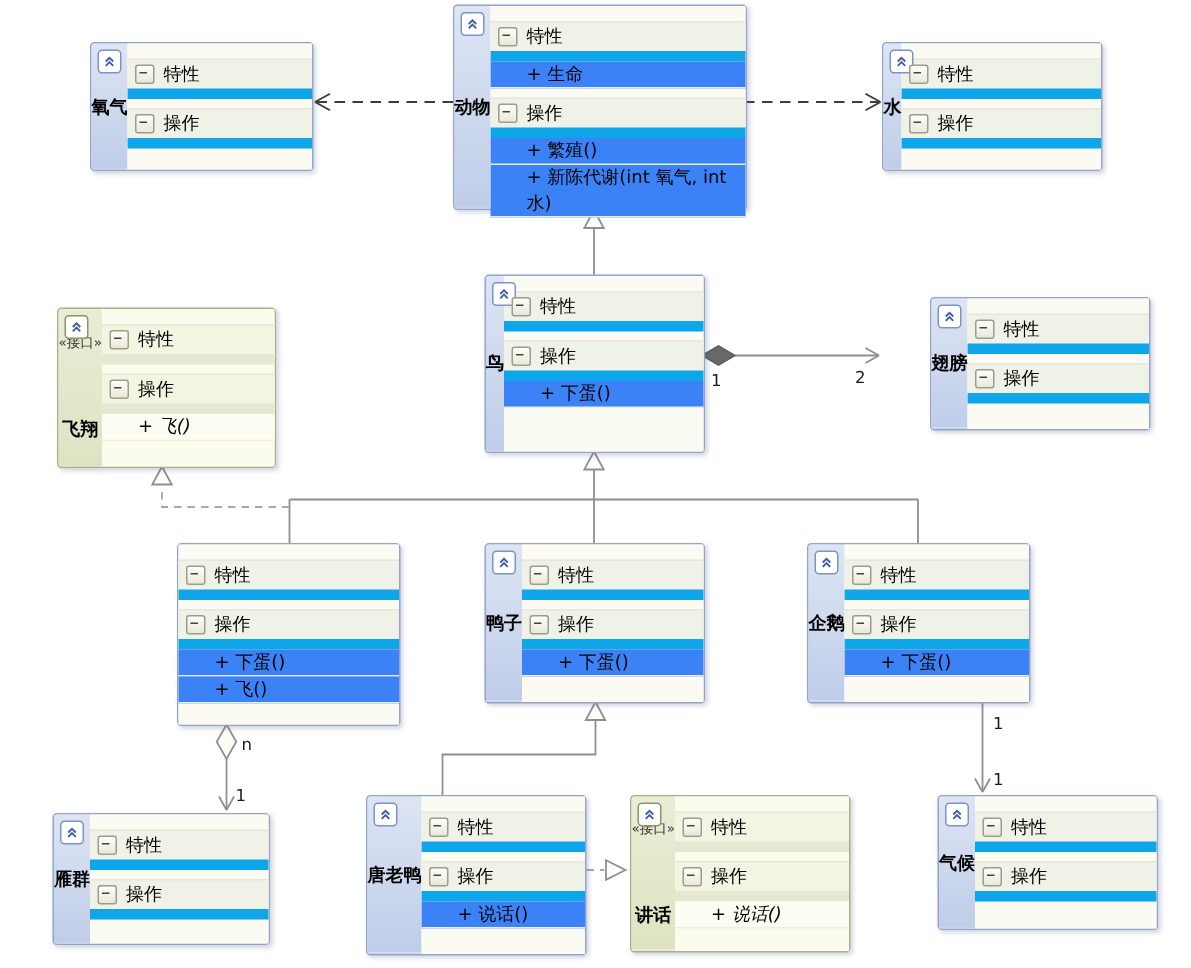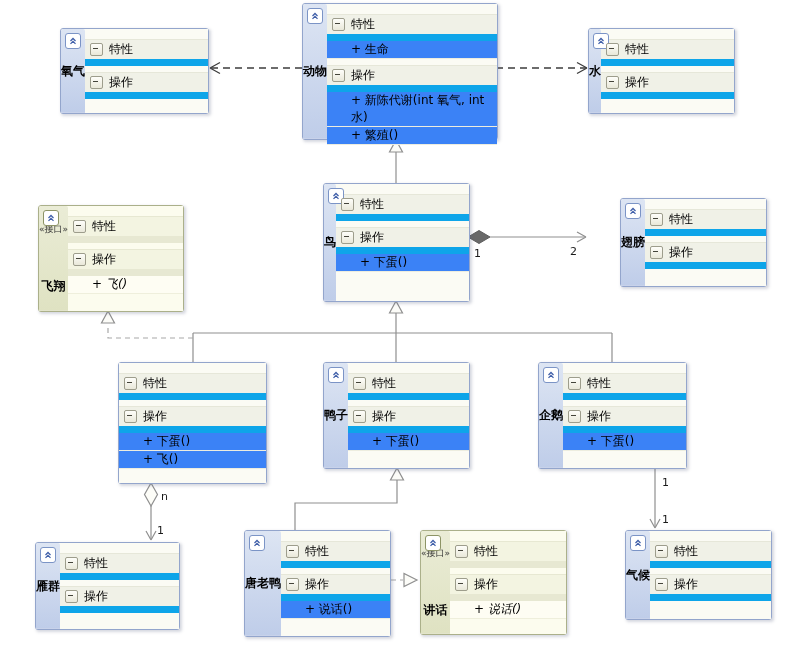--- a/index.html
+++ b/index.html
@@ -139,22 +139,22 @@
     <div class="body">
       <div class="sec">
         <span class="minus"></span>
         <span>特性</span>
       </div>
       <div class="mem">+ 生命</div>
       <div class="sec">
         <span class="minus"></span>
         <span>操作</span>
       </div>
+      <div class="mem">+ 繁殖()</div>
       <div class="mem">+ 新陈代谢(int 氧气, int 水)</div>
-      <div class="mem">+ 繁殖()</div>
     </div>
     <div class="ftr"></div>
   </div>
 
   <div class="uml" style="left:588px;top:28px;width:145px;height:84px">
     <div class="hdr">
       <span class="chev">
         <svg width="10" height="10" viewBox="0 0 12 12">
             <path d="M3 6 L6 3 L9 6 M3 9.5 L6 6.5 L9 9.5" stroke="#3e5ea8" stroke-width="1.5" fill="none"></path>
           </svg>

